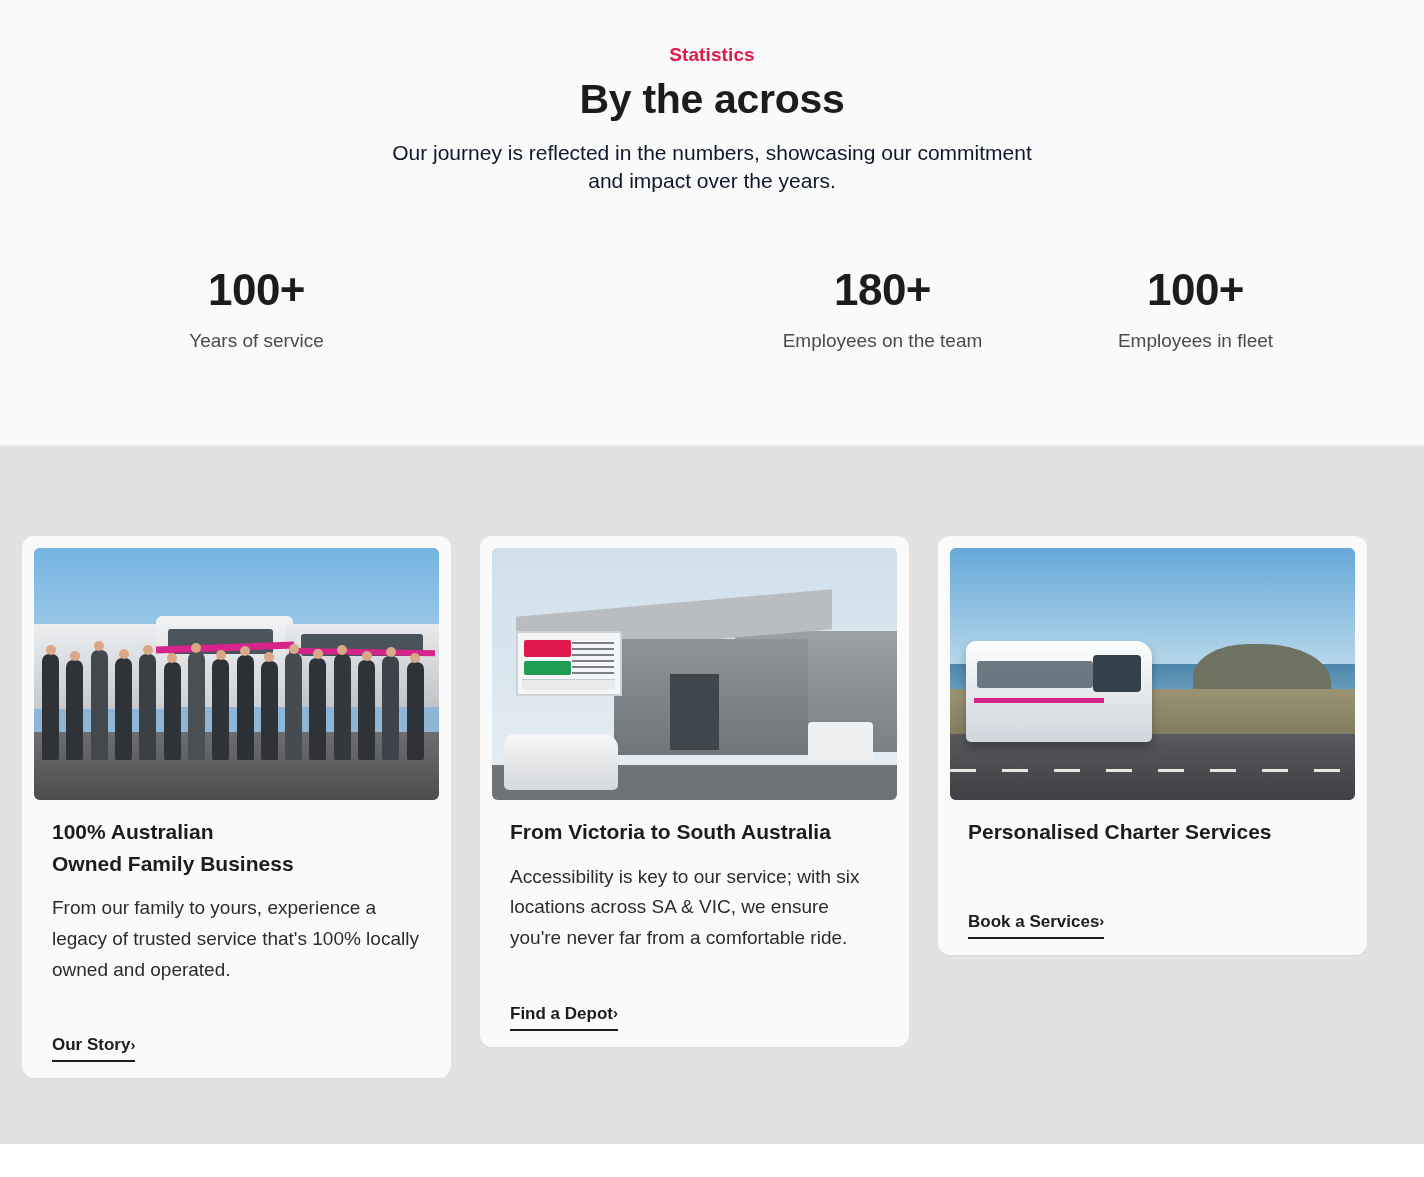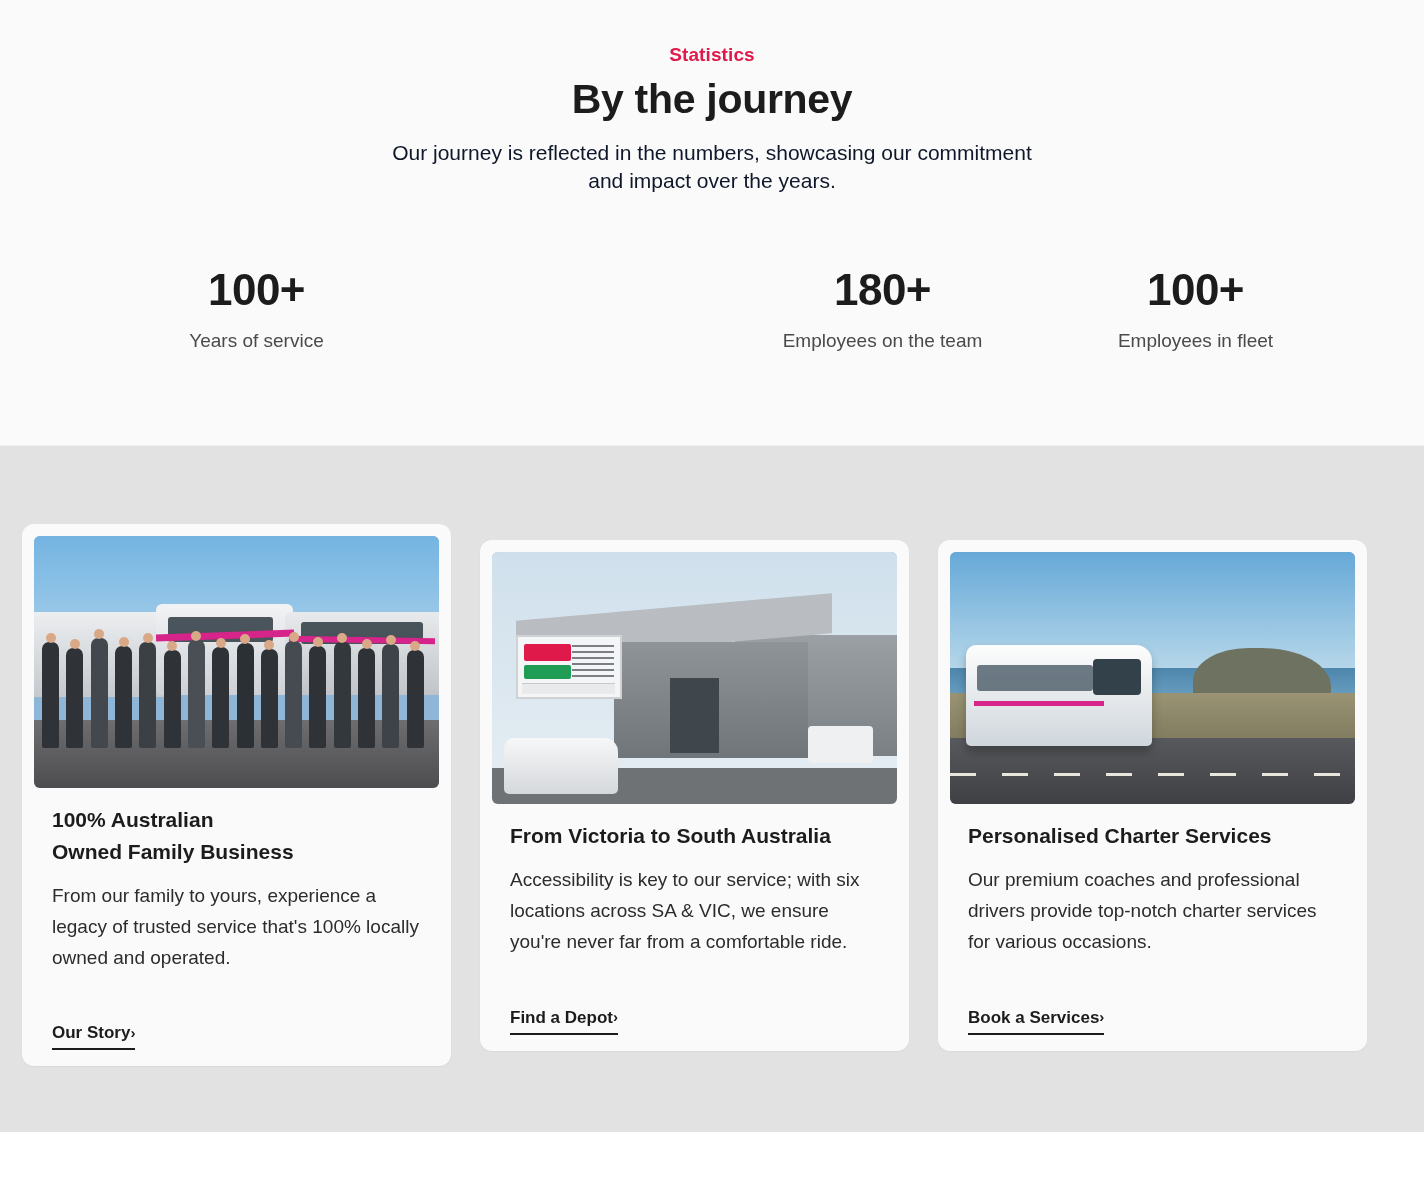--- a/index.html
+++ b/index.html
@@ -75,21 +75,22 @@
   .cards-section {
     background: #e2e2e2;
     padding: 78px 0 66px 0;
     min-height: 685px;
     box-sizing: border-box;
   }
   .cards-row {
     display: flex;
     gap: 29px;
     padding: 0 22px;
-    align-items: center;
+    align-items: flex-start;
+    margin-top: 12px;
   }
   .card {
     background: #fafafa;
     border-radius: 12px;
     width: 429px;
     box-sizing: border-box;
     padding: 12px 12px 16px 12px;
     box-shadow: 0 1px 2px rgba(0,0,0,0.04);
   }
   .card-media {
@@ -208,21 +209,21 @@
   .s3-bus .side { position:absolute; left:6%; top:20%; width:62%; height:26%;
     background:#4a5a66; border-radius:3px; opacity:.8; }
   .s3-bus .stripe { position:absolute; left:4%; top:56%; width:70%; height:5px;
     background:#d6248a; }
 </style>
 </head>
 <body>
 
 <section class="stats-section">
   <div class="stats-eyebrow">Statistics</div>
-  <h2 class="stats-title">By the journey</h2>
+  <h2 class="stats-title">By the across</h2>
   <p class="stats-subtitle">Our journey is reflected in the numbers, showcasing our commitment and impact over the years.</p>
 
   <div class="stats-grid">
     <div class="stat-item">
       <div class="stat-value">100+</div>
       <div class="stat-label">Years of service</div>
     </div>
     <div class="stat-item">
     </div>
     <div class="stat-item">
@@ -358,21 +359,20 @@
           <div class="s3-line"></div>
           <div class="s3-bus">
             <div class="side"></div>
             <div class="ws"></div>
             <div class="stripe"></div>
           </div>
         </div>
       </div>
       <div class="card-body">
         <h3 class="card-title">Personalised Charter Services</h3>
-        <p class="card-text">Our premium coaches and professional drivers provide top-notch charter services for various occasions.</p>
       </div>
       <div class="card-footer">
         <a class="card-link" href="#">
           <span>Book a Services</span>
           <span class="chev">›</span>
         </a>
       </div>
     </div>
 
   </div>

